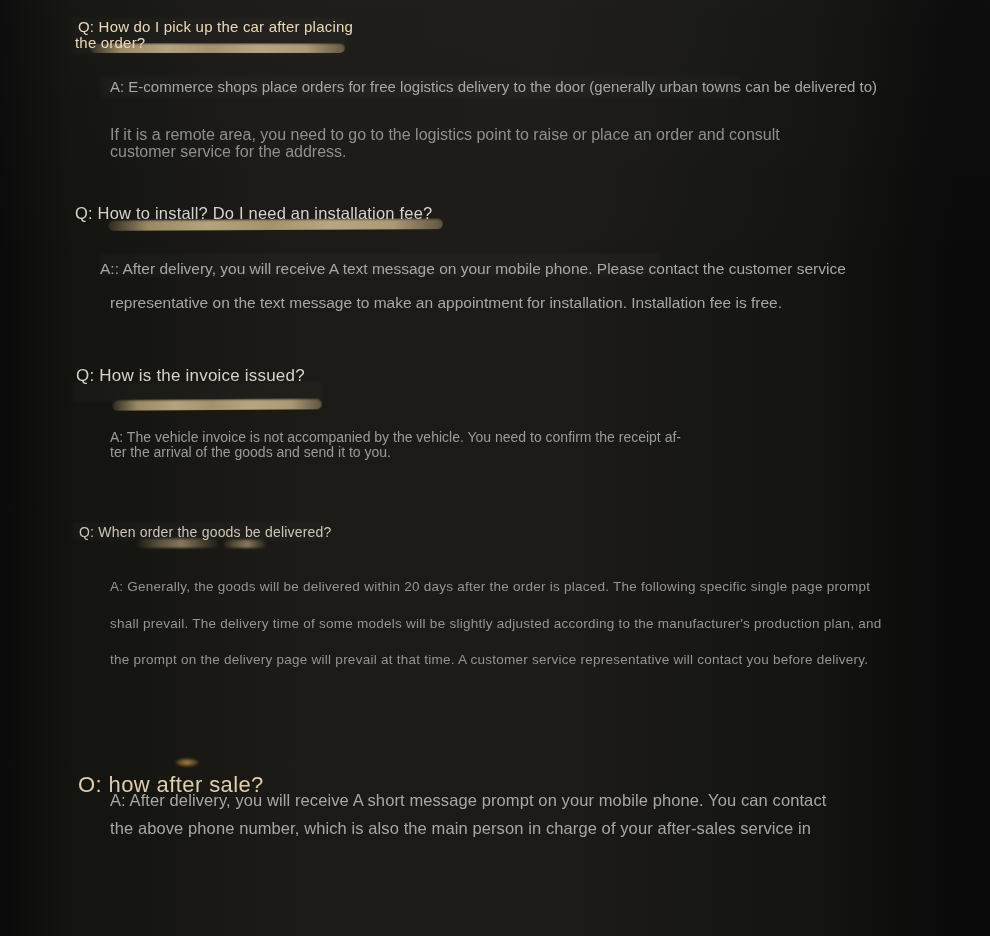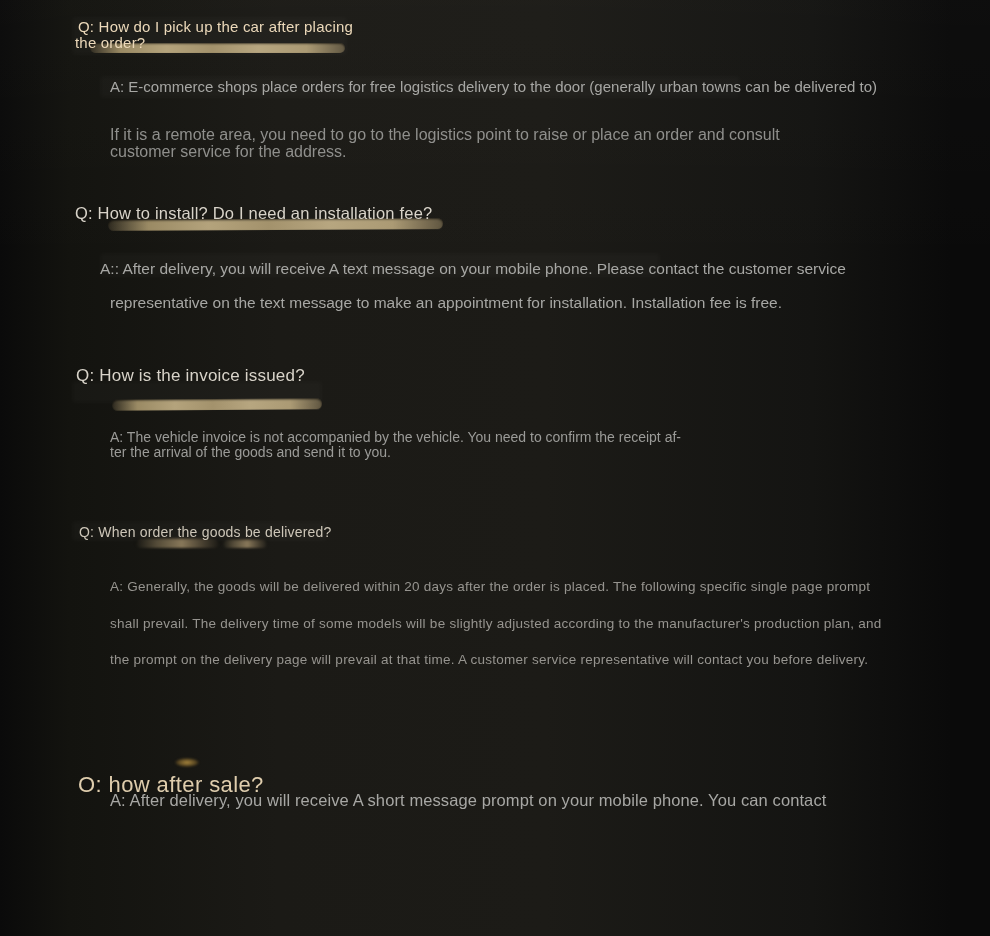--- a/index.html
+++ b/index.html
@@ -100,14 +100,15 @@
   <div class="abs q q4" style="left:79px;top:524px;">Q: When order the goods be delivered?</div>
   <div class="hl hl-faded" style="left:135px;top:538px;width:85px;height:10px;"></div>
   <div class="hl hl-faded" style="left:222px;top:539px;width:46px;height:9px;"></div>
   <div class="abs a a4" style="left:110px;top:579px;">A: Generally, the goods will be delivered within 20 days after the order is placed. The following specific single page prompt</div>
   <div class="abs a a4" style="left:110px;top:616px;">shall prevail. The delivery time of some models will be slightly adjusted according to the manufacturer's production plan, and</div>
   <div class="abs a a4" style="left:110px;top:652px;">the prompt on the delivery page will prevail at that time. A customer service representative will contact you before delivery.</div>
 
   <div class="abs q q5" style="left:78px;top:740px;margin-top:32px;">O: how after sale?</div>
   <div class="smudge" style="left:175px;top:758px;width:24px;height:9px;"></div>
   <div class="abs a a5" style="left:110px;top:791px;">A: After delivery, you will receive A short message prompt on your mobile phone. You can contact</div>
+  <div class="abs a a5" style="left:110px;top:819px;">the above phone number, which is also the main person in charge of your after-sales service in</div>
 
 </div>
 
 </body></html>

